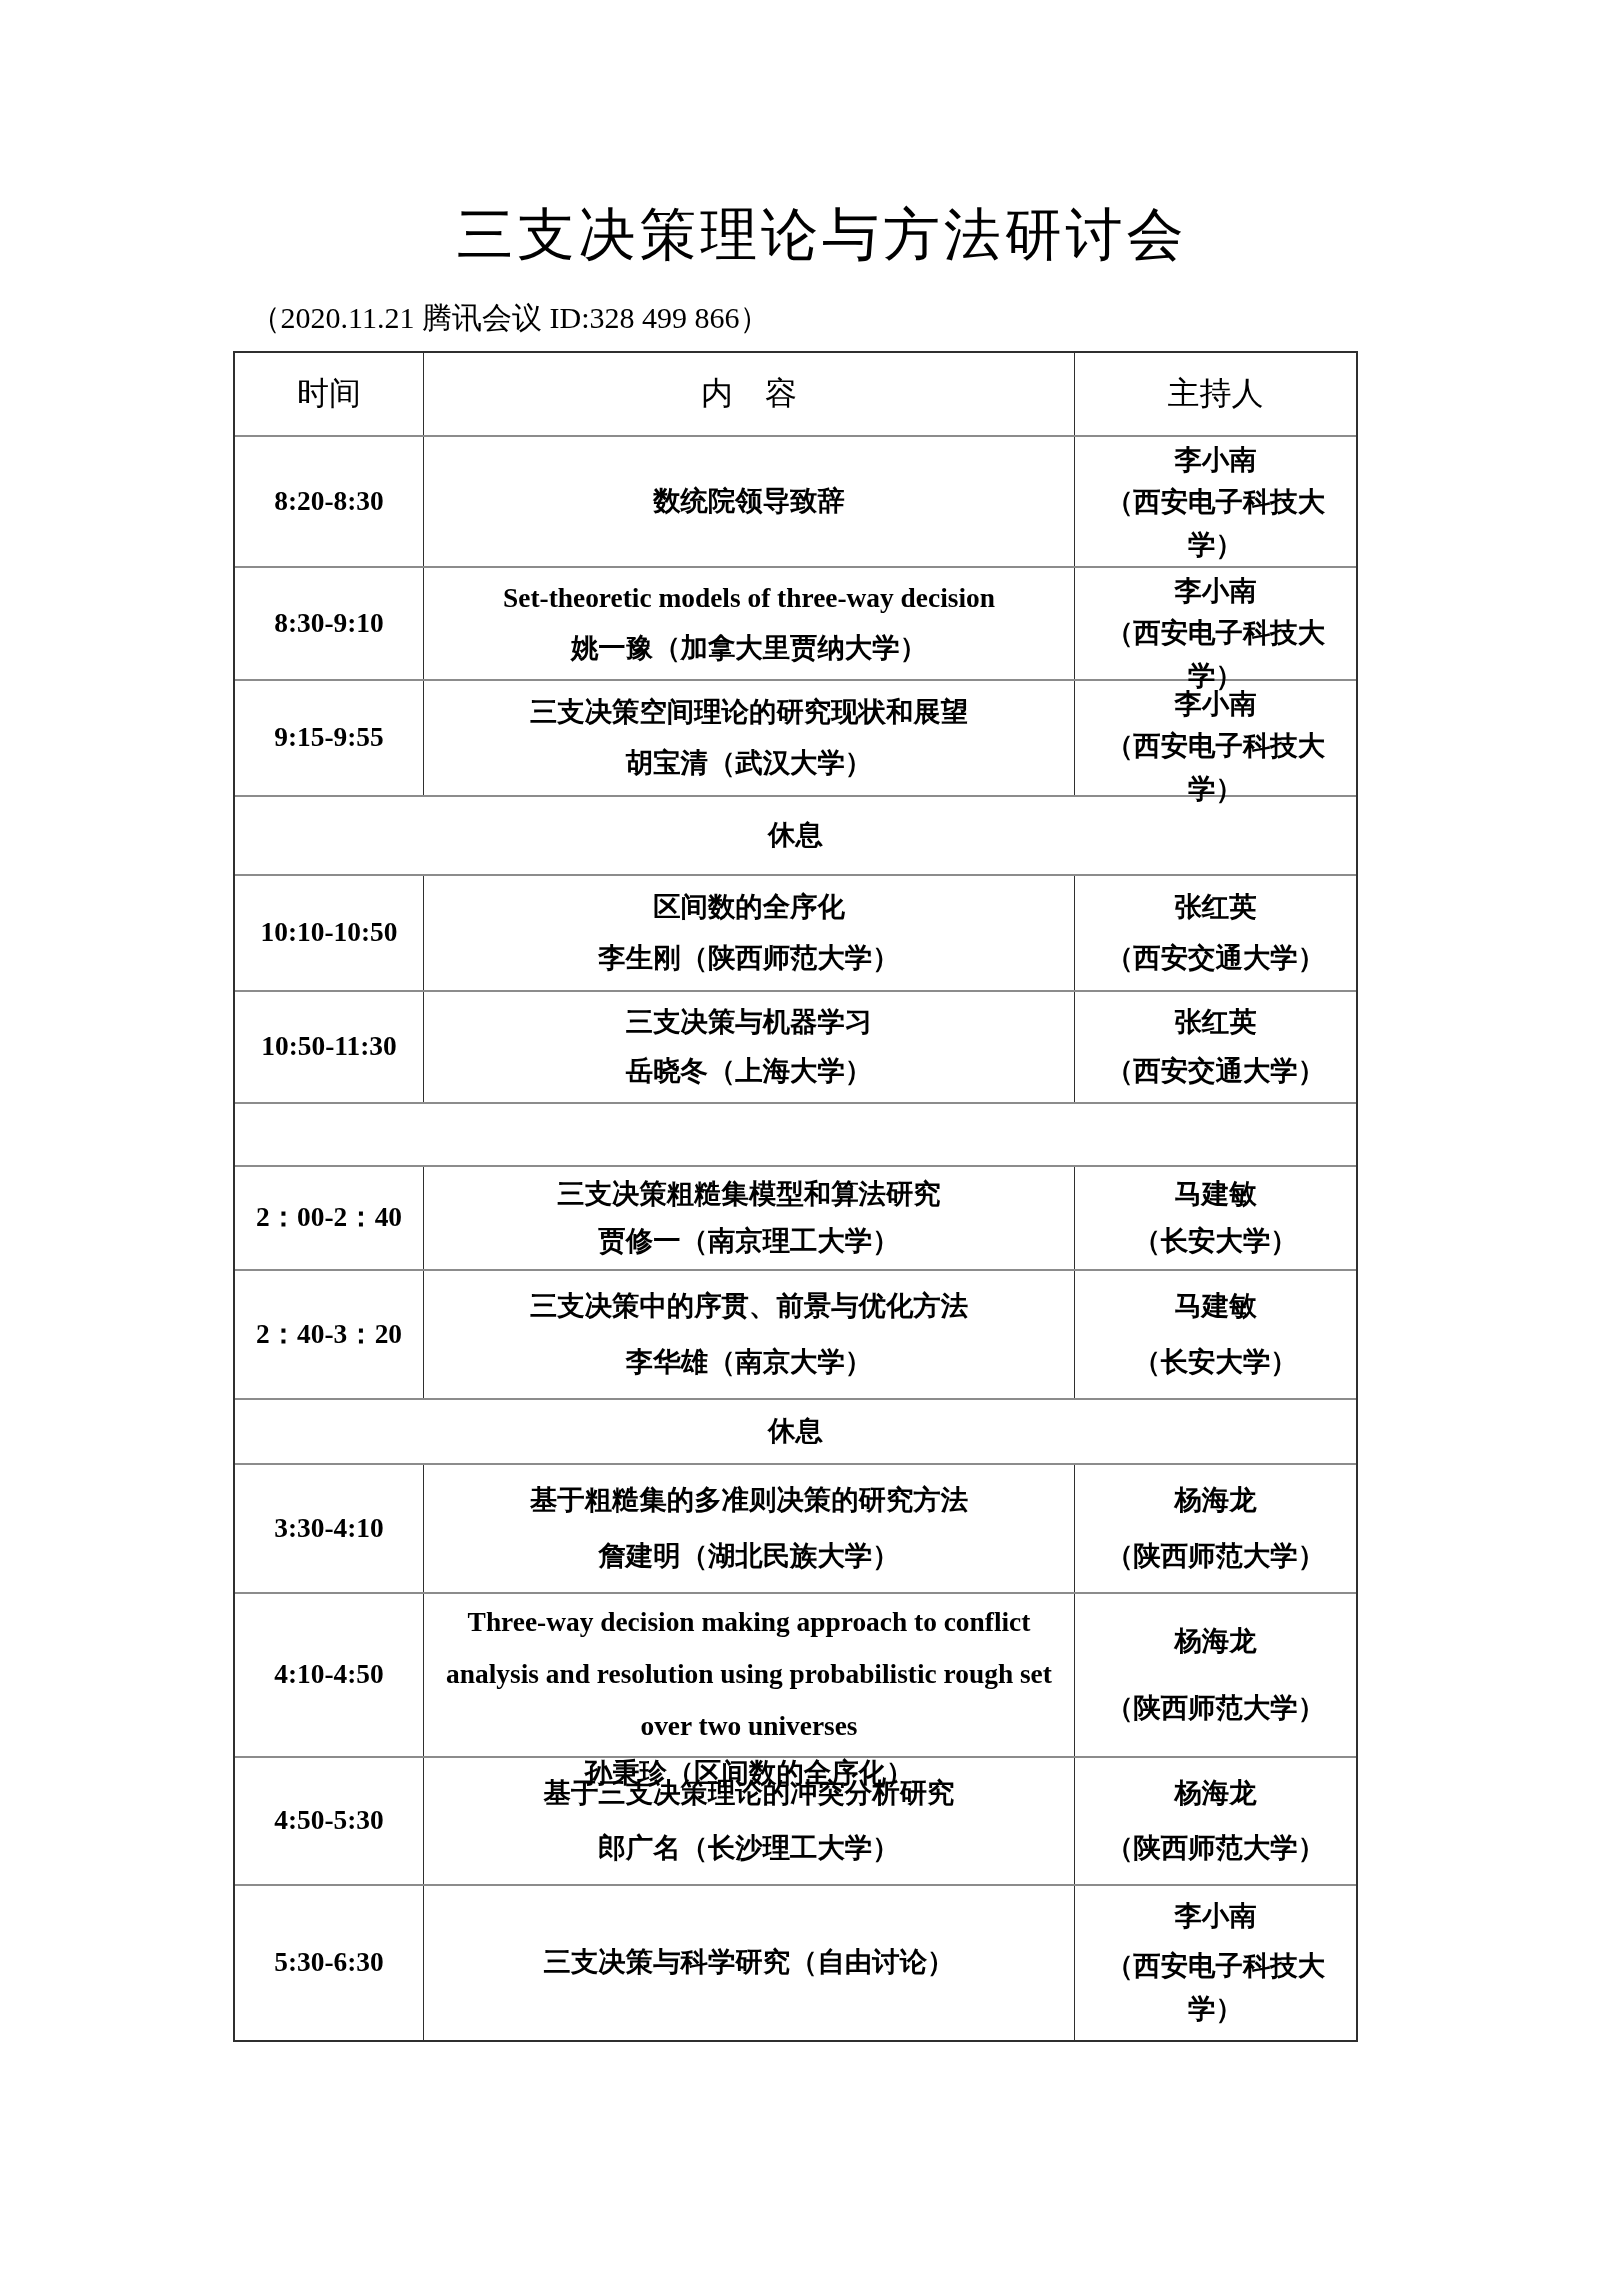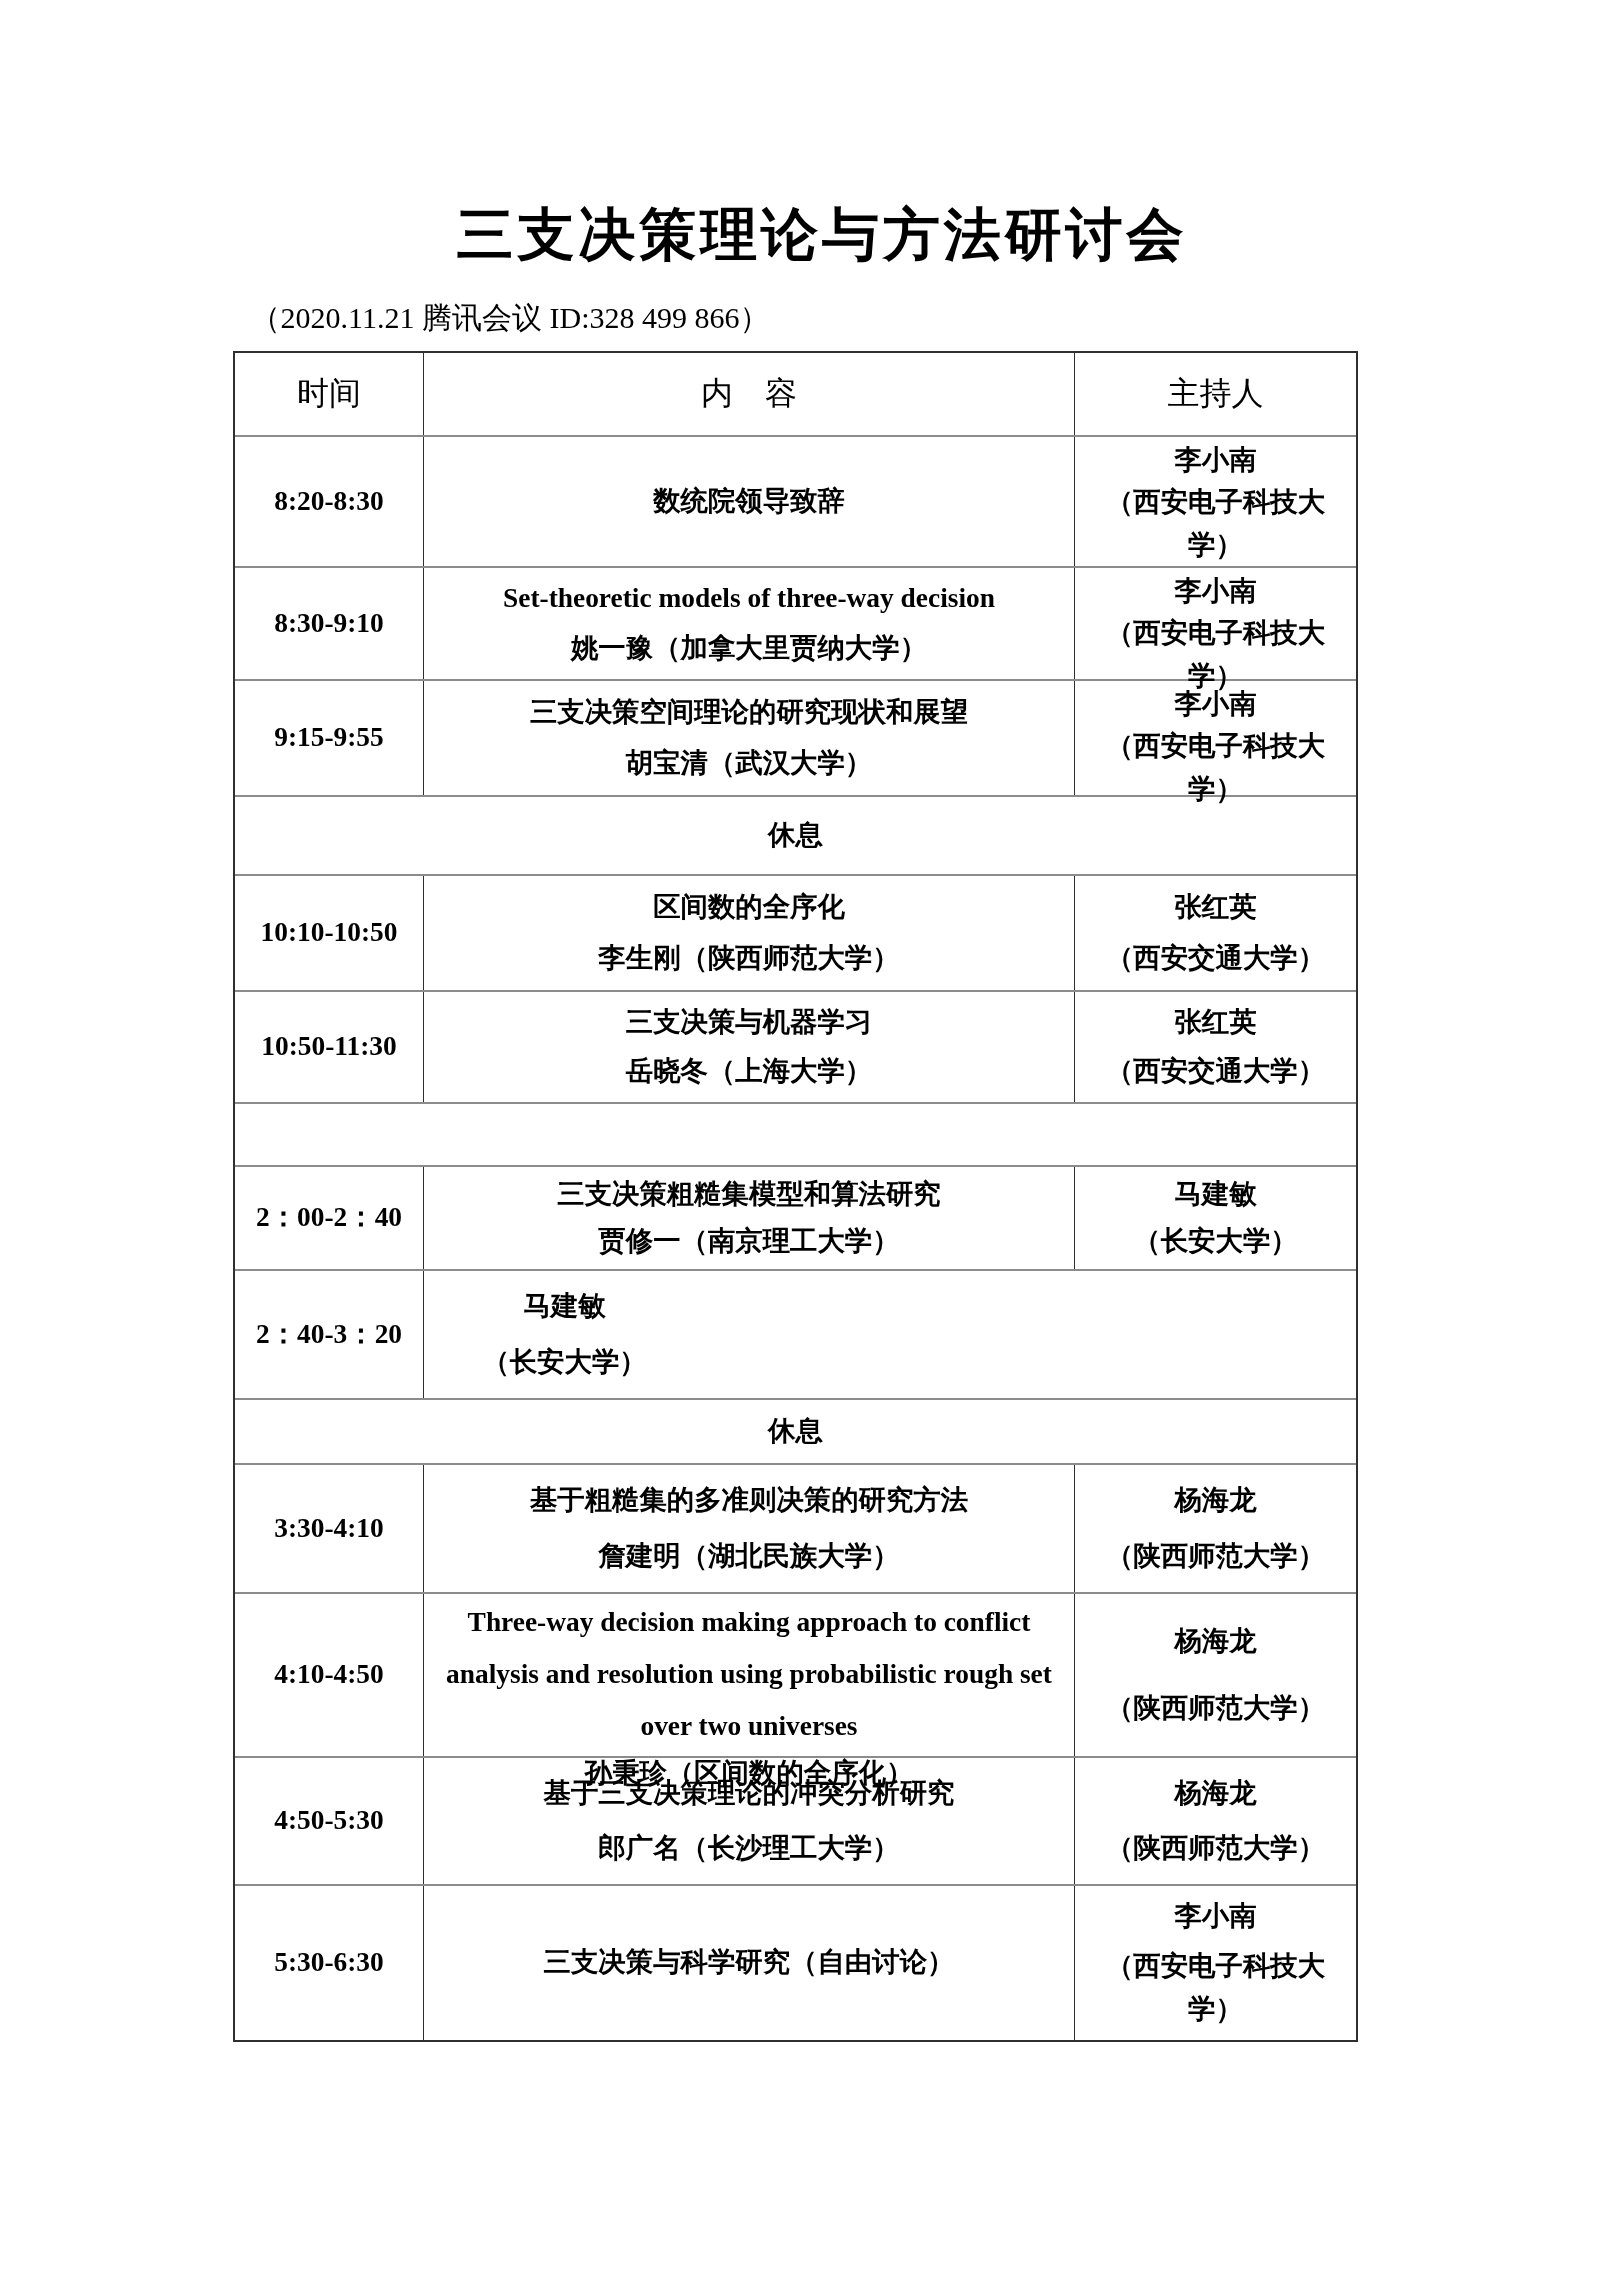--- a/index.html
+++ b/index.html
@@ -20,21 +20,21 @@
     position: absolute;
     left: 233px;
     top: 0;
     width: 1125px;
   }
   .doc-title {
     margin: 0;
     padding-top: 202px;
     text-align: center;
     font-size: 57px;
-    font-weight: bold;
+    font-weight: normal;
     letter-spacing: 3.9px;
     line-height: 65px;
     transform: translateX(26.5px);
     white-space: nowrap;
   }
   .doc-subtitle {
     margin: 0;
     margin-top: 33px;
     text-align: left;
     font-size: 30px;
@@ -211,20 +211,24 @@
         <div class="cell host">
           <div class="line">马建敏</div>
           <div class="line">（长安大学）</div>
         </div>
       </div>
 
       <div class="row" style="height:129px">
         <div class="cell time">
           <div class="line">2：40-3：20</div>
         </div>
+        <div class="cell contentc">
+          <div class="line">三支决策中的序贯、前景与优化方法</div>
+          <div class="line">李华雄（南京大学）</div>
+        </div>
         <div class="cell host">
           <div class="line">马建敏</div>
           <div class="line">（长安大学）</div>
         </div>
       </div>
 
       <div class="row" style="height:65px">
         <div class="cell full">
           <div class="line">休息</div>
         </div>

